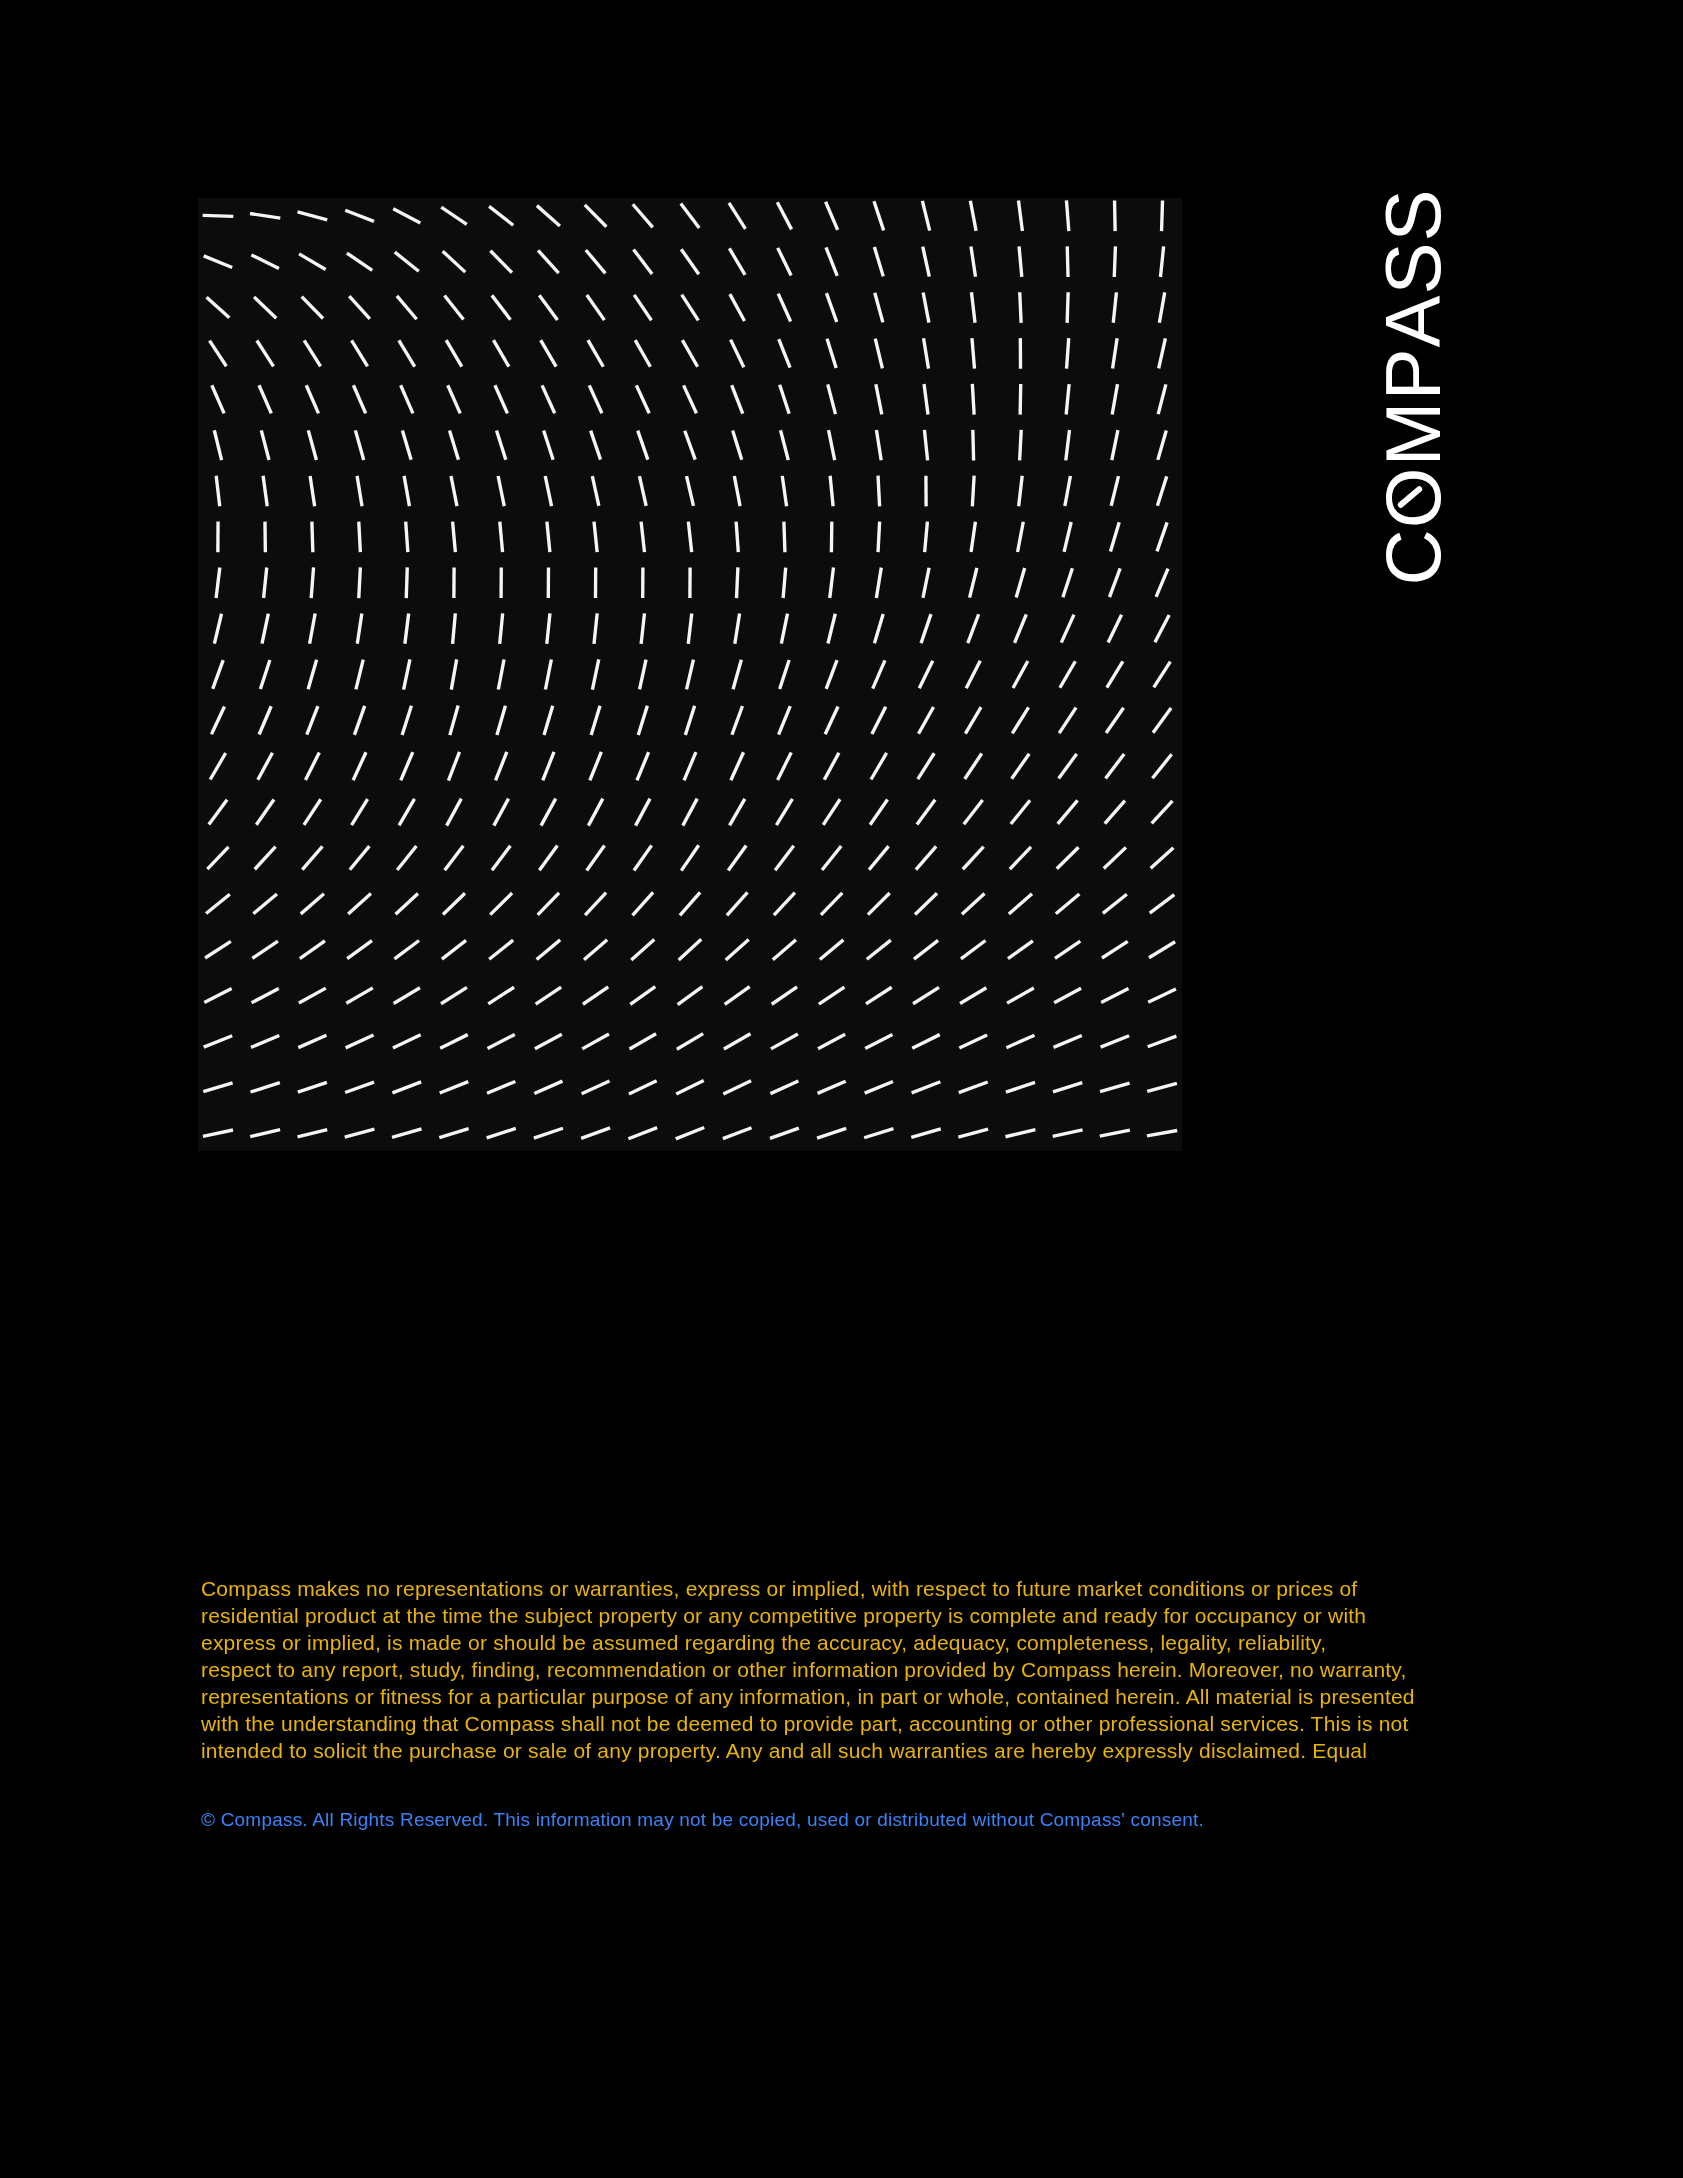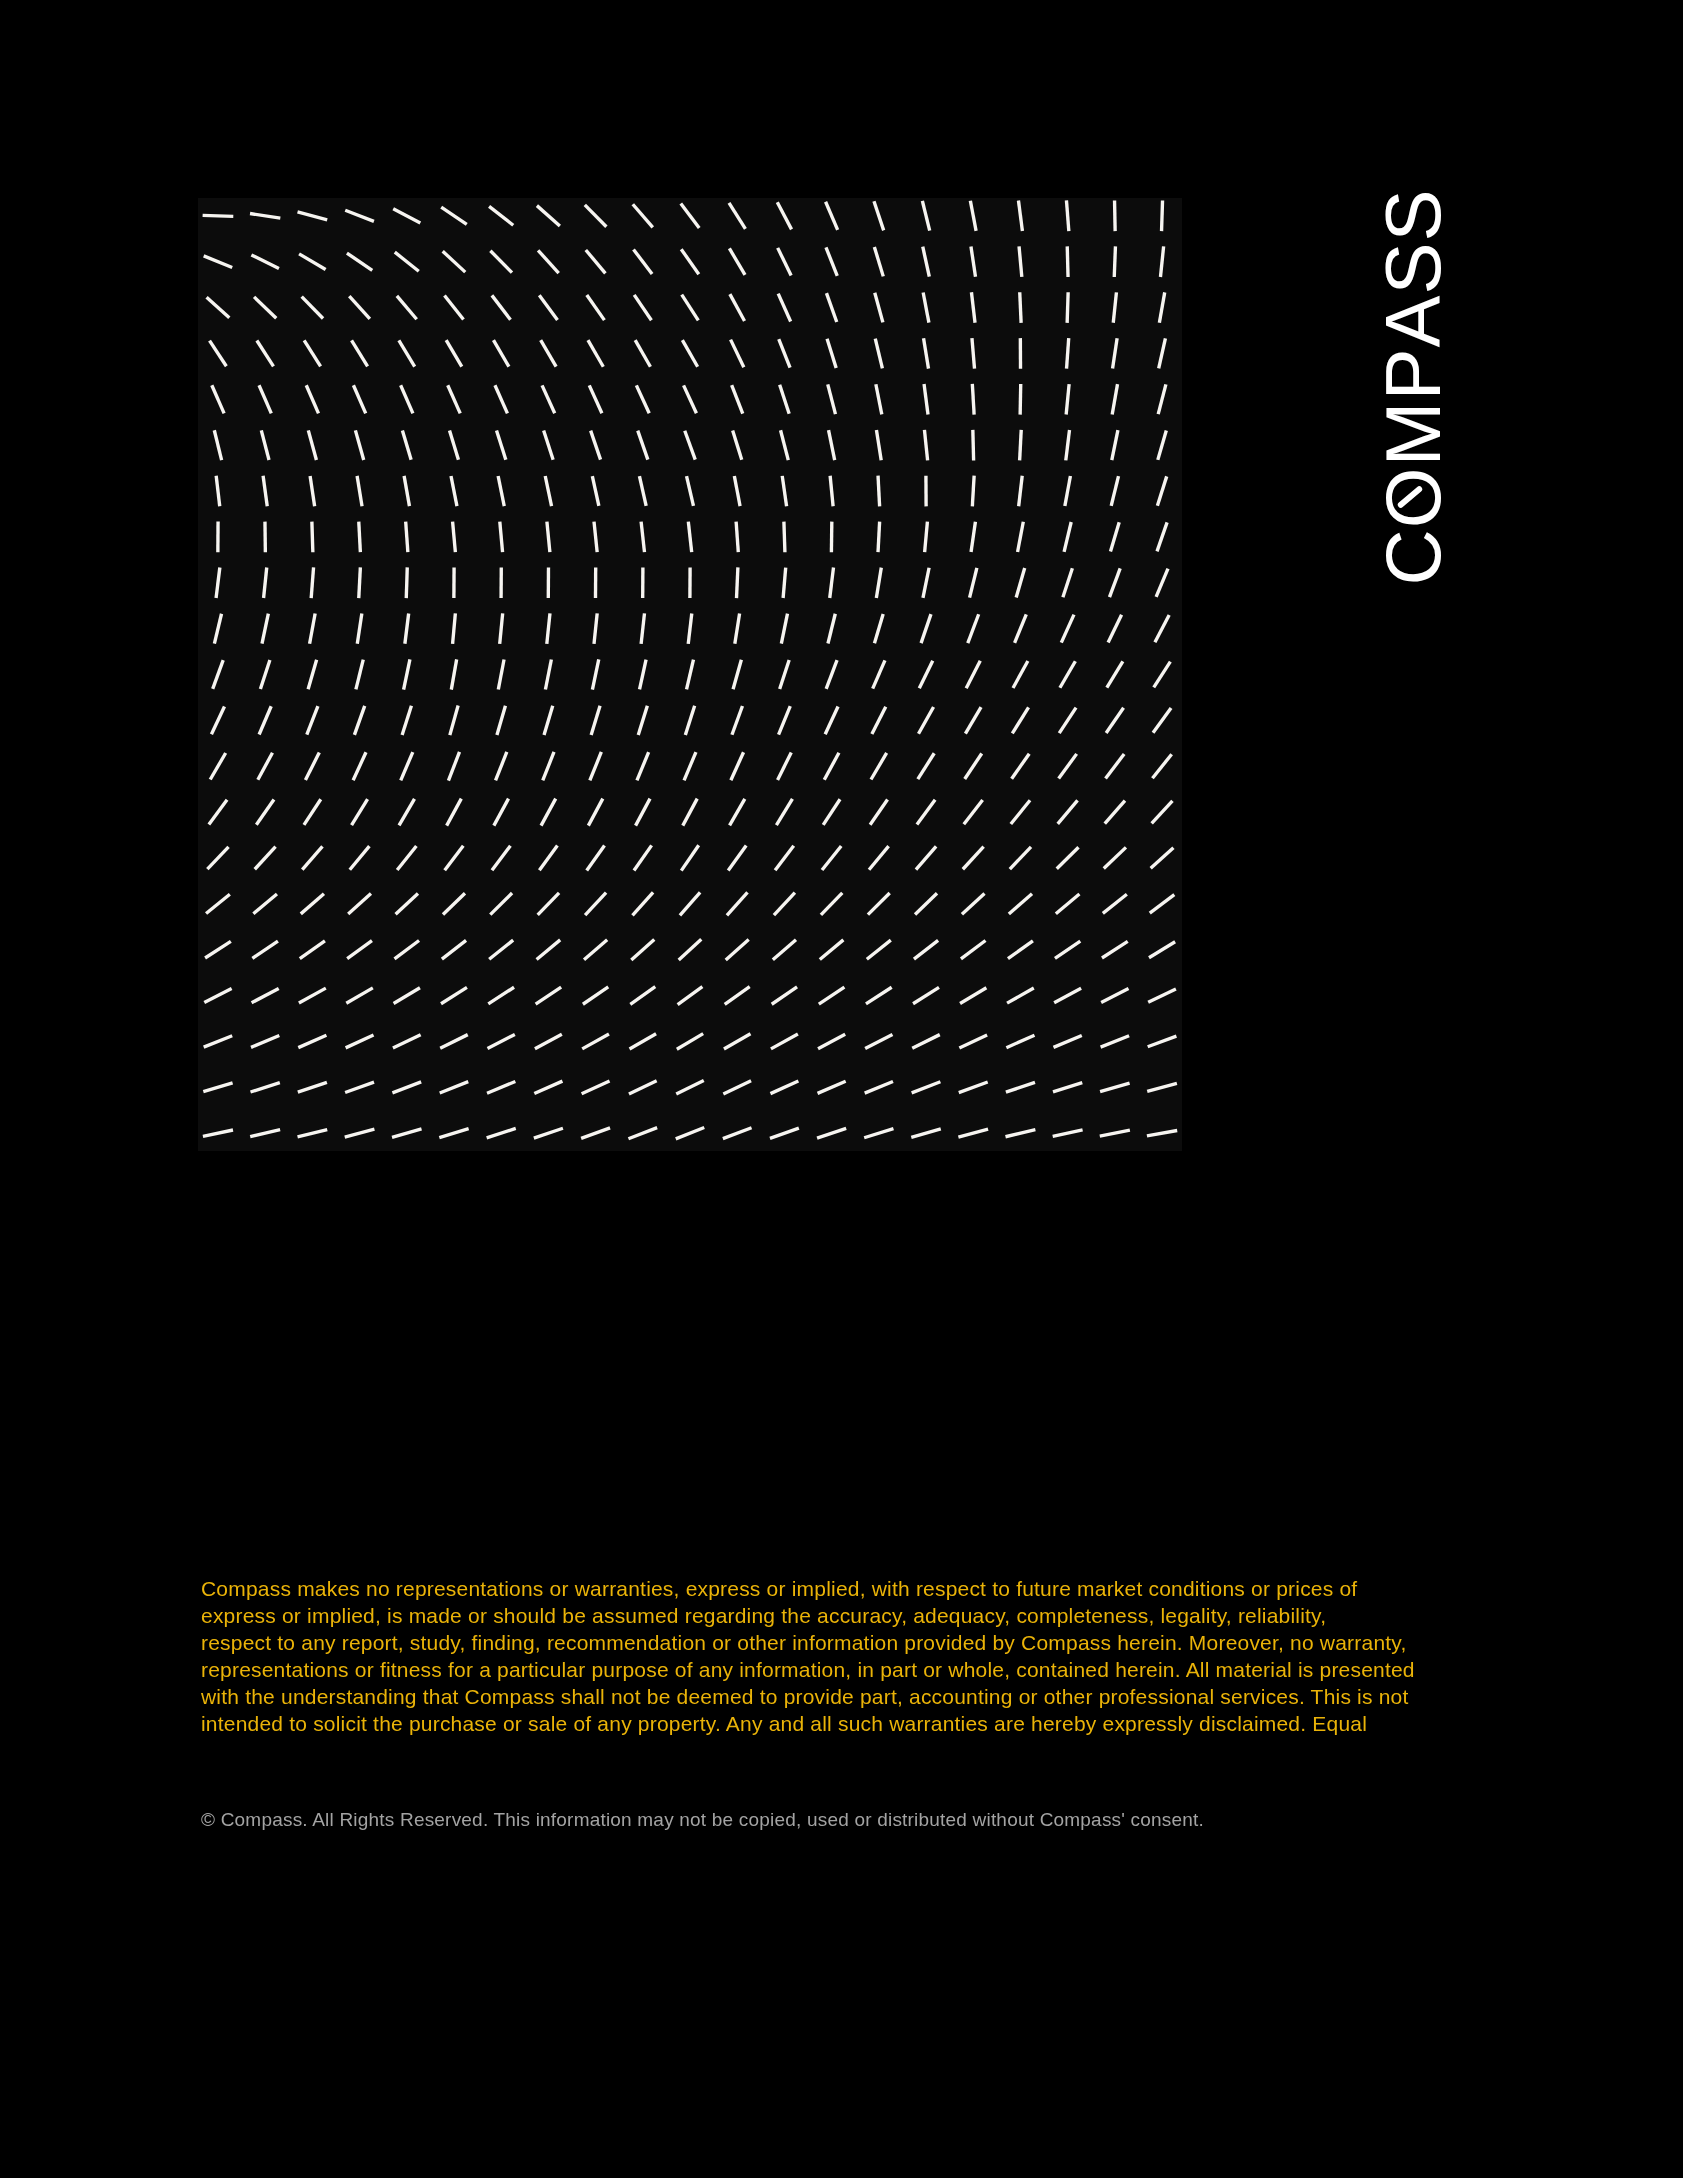--- a/index.html
+++ b/index.html
@@ -76,21 +76,21 @@
     font-size: 21px;
     line-height: 27px;
     letter-spacing: 0.2px;
     font-weight: 400;
   }
   .copyright {
     position: absolute;
     left: 201px;
     top: 1806px;
     width: 1307px;
-    color: #a3a3a3;
+    color: #3b82f6;
     font-size: 19px;
     line-height: 27px;
     letter-spacing: 0.2px;
     font-weight: 400;
   }
 </style>
 </head>
 <body>
 
 <div class="page">
@@ -546,20 +546,21 @@
       <span class="logo-o">O</span>
       <span>M</span>
       <span>P</span>
       <span>A</span>
       <span>S</span>
       <span>S</span>
     </div>
 
   <div class="disclaimer">
     <div>Compass makes no representations or warranties, express or implied, with respect to future market conditions or prices of</div>
+    <div>residential product at the time the subject property or any competitive property is complete and ready for occupancy or with</div>
     <div>express or implied, is made or should be assumed regarding the accuracy, adequacy, completeness, legality, reliability,</div>
     <div>respect to any report, study, finding, recommendation or other information provided by Compass herein. Moreover, no warranty,</div>
     <div>representations or fitness for a particular purpose of any information, in part or whole, contained herein. All material is presented</div>
     <div>with the understanding that Compass shall not be deemed to provide part, accounting or other professional services. This is not</div>
     <div>intended to solicit the purchase or sale of any property. Any and all such warranties are hereby expressly disclaimed. Equal</div>
   </div>
 
   <div class="copyright">© Compass. All Rights Reserved. This information may not be copied, used or distributed without Compass' consent.</div>
 
 </div>

